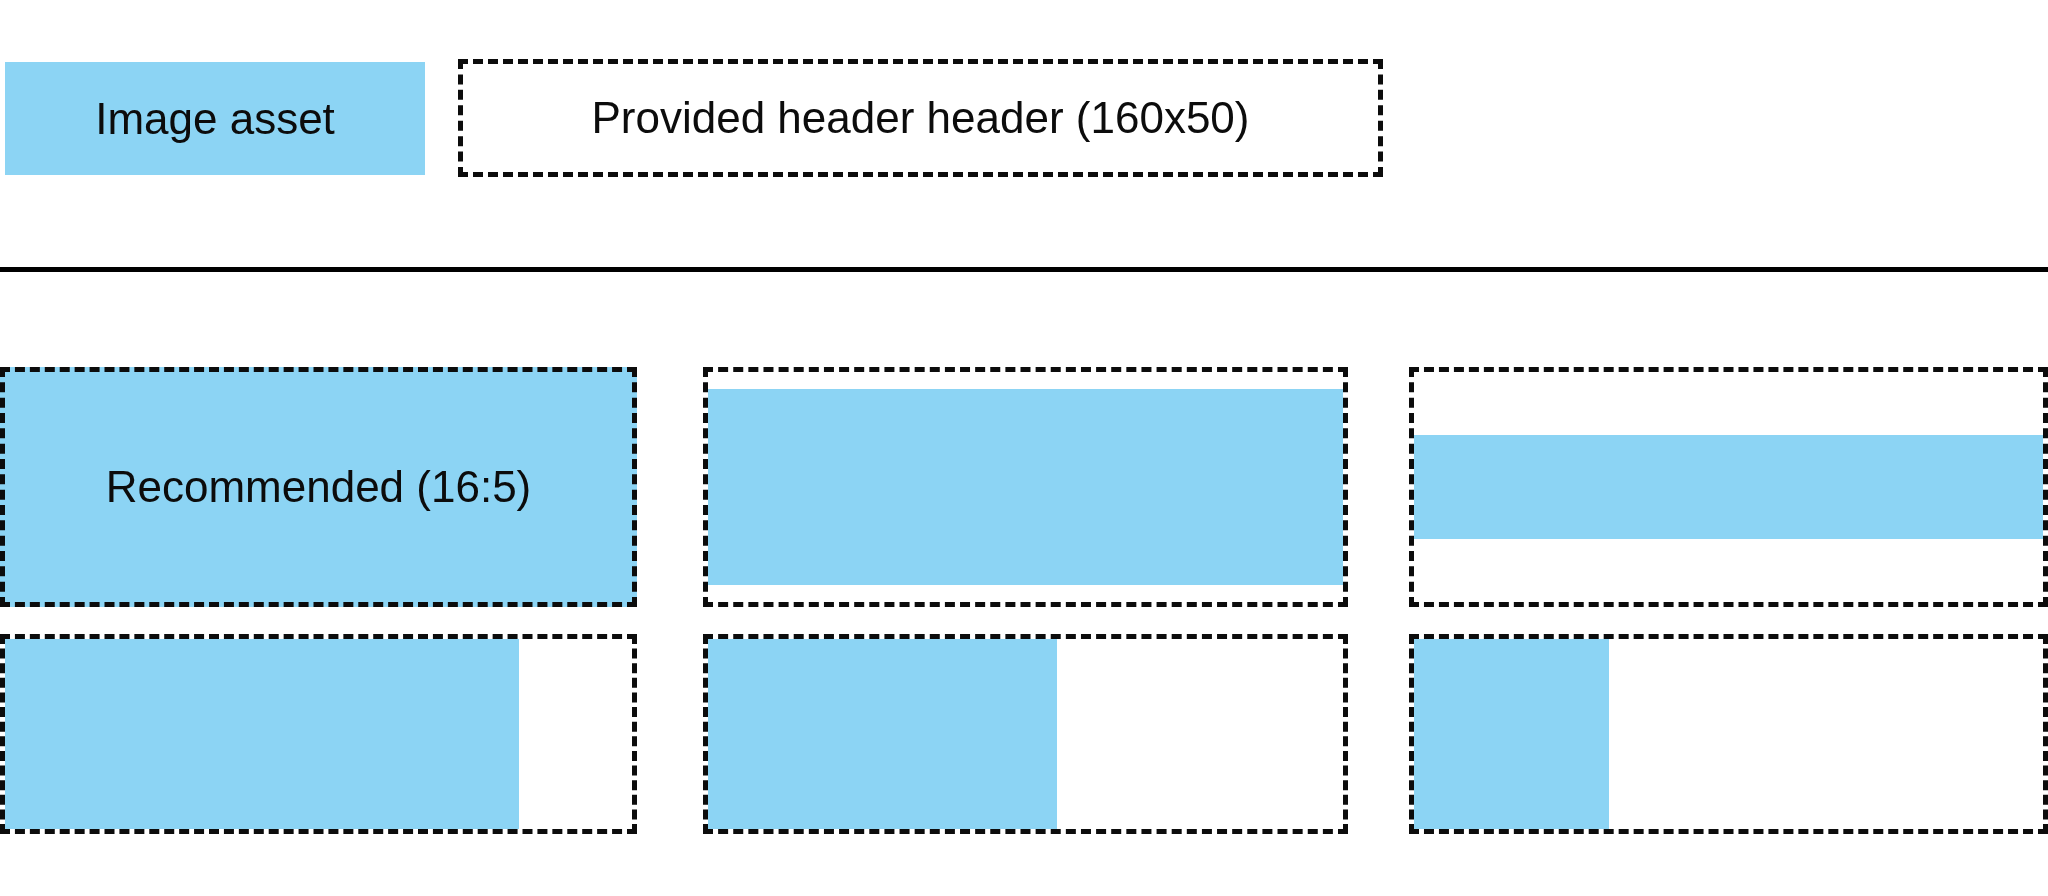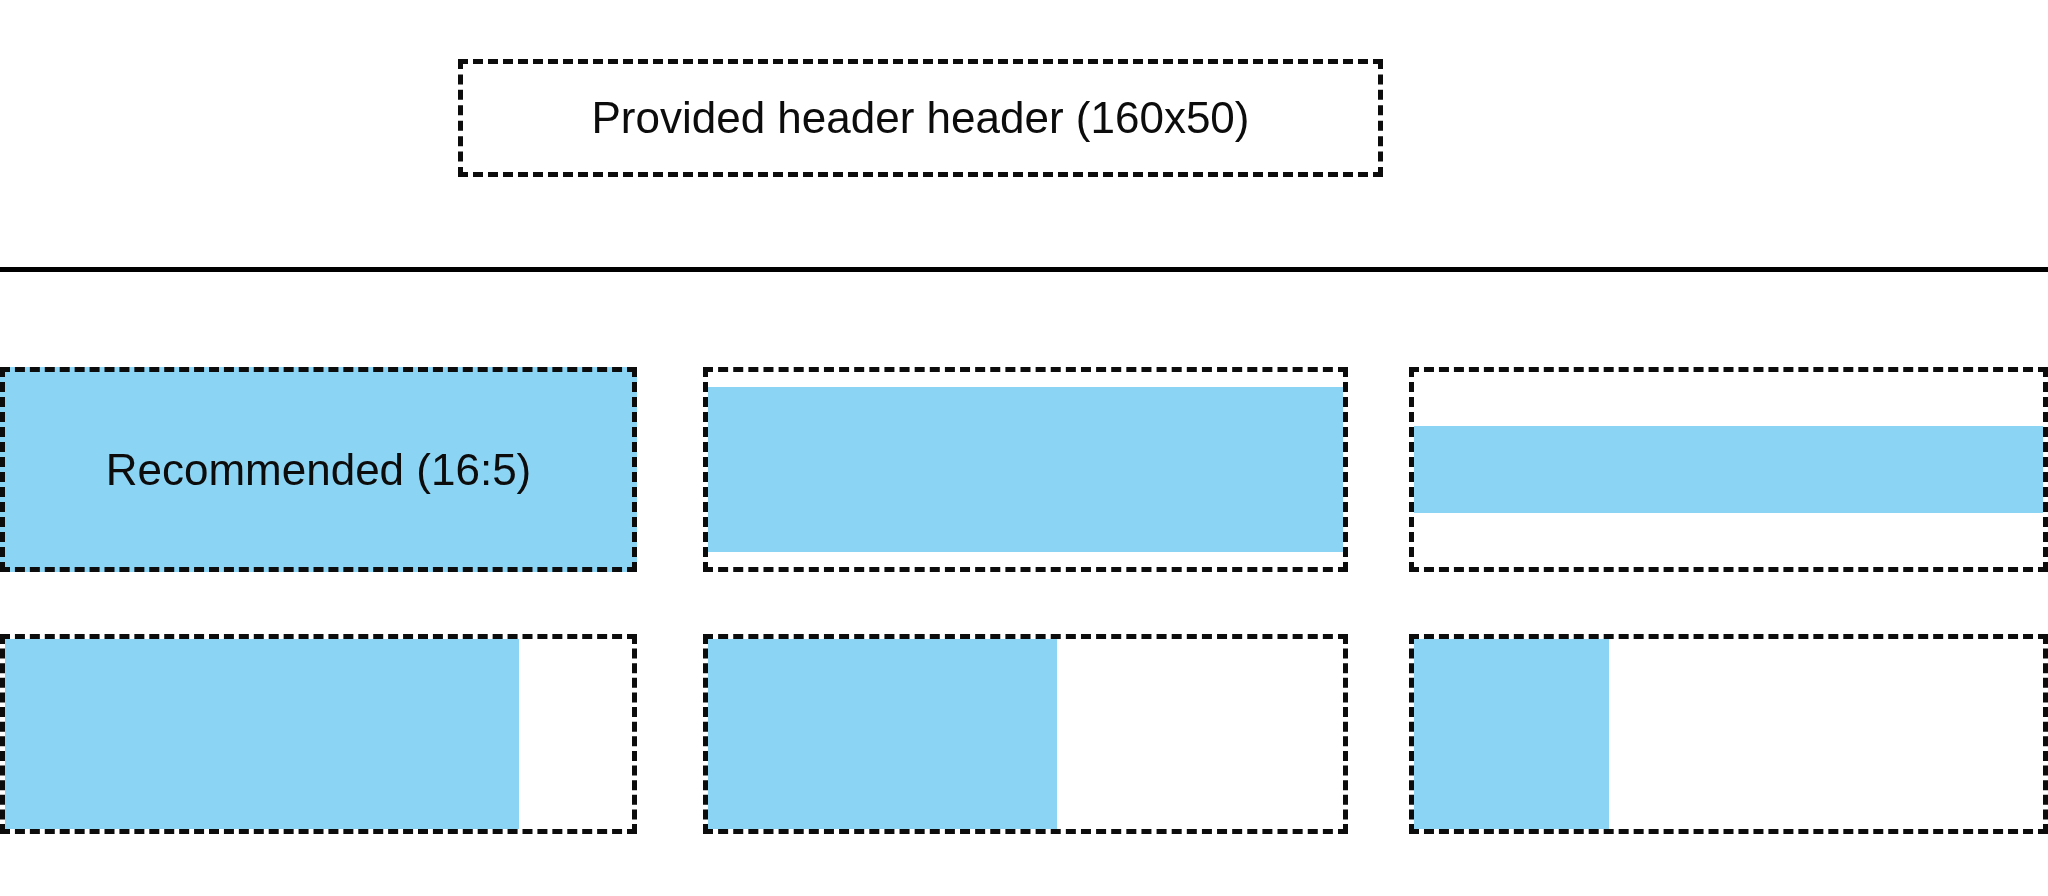--- a/index.html
+++ b/index.html
@@ -56,37 +56,40 @@
     background: #000000;
   }
   
   .box {
     position: absolute;
     box-sizing: border-box;
     border: 5px dashed #0c0c0c;
     background: #ffffff;
     display: flex;
   }
-  .r1 { top: 367px; height: 205px; align-items: center; justify-content: flex-start; }
+  .r1 { top: 367px; height: 240px; align-items: center; justify-content: flex-start; }
   .r2 { top: 634px; height: 200px; align-items: stretch; justify-content: flex-start; }
   .c1 { left: 0px;    width: 637px; }
   .c2 { left: 703px;  width: 645px; }
   .c3 { left: 1409px; width: 639px; }
   .fill {
     display: flex;
     align-items: center;
     justify-content: center;
   }
   .r2 .fill { height: 100%; }
 </style>
 </head>
 <body>
 
 <div class="canvas">
 
+  <div class="legend-swatch" style="background: rgb(140, 212, 244);">
+    <span class="label">Image asset</span>
+  </div>
 
   <div class="legend-dashed">
     <span class="label">Provided header header (160x50)</span>
   </div>
 
   <div class="separator"></div>
 
   <div class="box r1 c1" style="background: rgb(140, 212, 244);">
     <div class="fill" style="background: rgb(140, 212, 244); width: 100%; height: 100%;">
       <span class="label">Recommended (16:5)</span>

